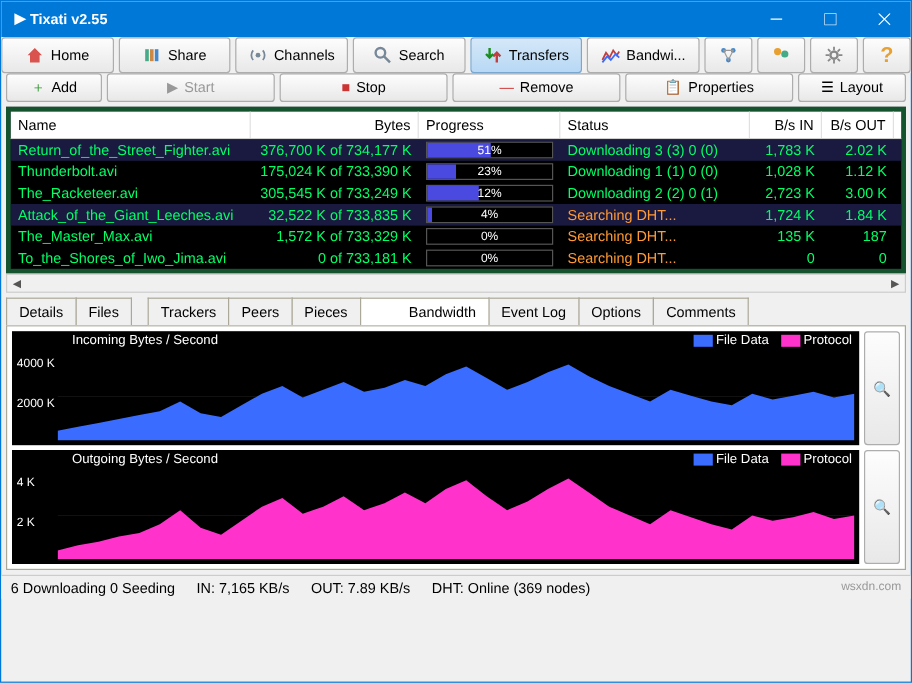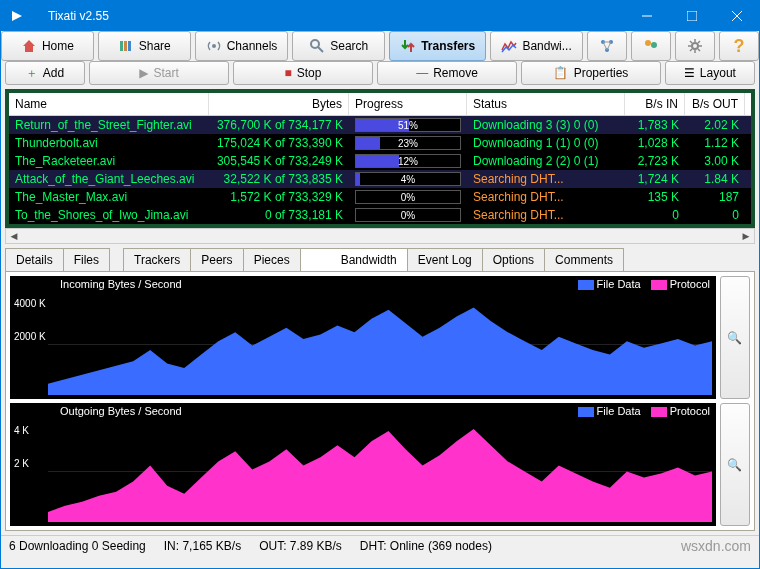--- a/index.html
+++ b/index.html
@@ -1,23 +1,23 @@
 <!DOCTYPE html>
 <html><head>
 <meta charset="utf-8">
 <style>
 * { margin: 0; padding: 0; box-sizing: border-box; font-family: "Segoe UI", Tahoma, sans-serif; font-size: 12px; }
 body { width: 760px; height: 569px; background: #f0f0f0; overflow: hidden; border: 1px solid #0078d7; }
 .titlebar { height: 30px; background: #0078d7; color: #fff; display: flex; align-items: center; padding-left: 8px; }
-.titlebar .title { flex: 1; display: flex; align-items: center; gap: 23px; }
+.titlebar .title { flex: 1; display: flex; align-items: center; gap: 0; font-weight: bold; }
 .winbtns { display: flex; }
 .winbtn { width: 45px; height: 30px; display: flex; align-items: center; justify-content: center; color: #fff; }
 .toolbar1 { display: flex; gap: 4px; padding: 0; background: #f0f0f0; }
 .tbtn { flex: 0 0 auto; display: flex; align-items: center; justify-content: center; gap: 5px; height: 30px; padding: 0 10px; border: 1px solid #adadad; background: linear-gradient(#fdfdfd,#e8e8e8); border-radius: 3px; cursor: pointer; }
-.tbtn.active { background: linear-gradient(#d5e8f8,#b8d8f5); border-color: #7aa7d0; font-weight: bold; }
+.tbtn.active { background: linear-gradient(#d5e8f8,#b8d8f5); border-color: #7aa7d0; }
 .tbtn.wide { flex: 1; }
 .icon { width: 16px; height: 16px; display: inline-flex; align-items: center; justify-content: center; }
 .toolbar2 { display: flex; gap: 4px; padding: 0 4px 4px; }
 .tbtn2 { flex: 1; display: flex; align-items: center; justify-content: center; gap: 5px; height: 24px; border: 1px solid #adadad; background: linear-gradient(#fdfdfd,#e8e8e8); border-radius: 3px; cursor: pointer; }
 .tbtn2.disabled { color: #999; }
 .grid { margin: 0 4px; border: 4px solid #14532d; background: #000; }
 .ghead { display: flex; background: #fff; border-bottom: 1px solid #d0d0d0; }
 .gcol { padding: 4px 6px; border-right: 1px solid #e0e0e0; text-align: left; overflow: hidden; white-space: nowrap; }
 .gcol.r { text-align: right; }
 .c-name { flex: 0 0 200px; }
@@ -33,29 +33,29 @@
 .progwrap { width: 100%; height: 14px; border: 1px solid #555; background: #000; position: relative; display: flex; align-items: center; justify-content: center; }
 .progbar { position: absolute; left: 0; top: 0; bottom: 0; background: #4a4ae0; }
 .progtxt { position: relative; color: #fff; font-size: 10px; }
 .scrollbar { height: 16px; margin: 0 4px 4px; background: #f0f0f0; border: 1px solid #ccc; display: flex; justify-content: space-between; }
 .scrollbtn { width: 16px; height: 14px; display: flex; align-items: center; justify-content: center; font-size: 9px; color: #555; }
 .tabs { display: flex; margin: 2px 4px 0; }
 .tab { padding: 4px 10px; border: 1px solid #aca899; border-bottom: none; background: #f0f0f0; margin-right: -1px; cursor: pointer; position: relative; }
 .tab.active { background: #fff; z-index: 1; padding-left: 40px; }
 .tabbody { margin: 0 4px 4px; border: 1px solid #aca899; background: #fff; padding: 4px; }
 .chartblock { display: flex; gap: 4px; margin-bottom: 4px; }
-.chart { flex: 1; background: #000; position: relative; height: 123px; }
+.chart { flex: 1; background: #000; position: relative; height: 95px; }
 .ctitle { position: absolute; top: 2px; left: 50px; color: #fff; font-size: 11px; }
 .legend { position: absolute; top: 2px; right: 6px; display: flex; gap: 10px; align-items: center; }
 .legend span { color: #fff; font-size: 11px; }
 .lsw { width: 16px; height: 10px; display: inline-block; margin-right: 3px; vertical-align: middle; }
 .ylabel { position: absolute; left: 4px; color: #fff; font-size: 10px; }
 .zoombtn { width: 30px; background: linear-gradient(#fdfdfd,#e8e8e8); border: 1px solid #adadad; border-radius: 3px; display: flex; align-items: center; justify-content: center; cursor: pointer; }
 .statusbar { height: 20px; display: flex; align-items: center; padding: 0 8px; gap: 18px; border-top: 1px solid #ccc; font-size: 11px; background: #f0f0f0; }
-.statusbar .right { margin-left: auto; color: #999; font-size: 14px; }
+.statusbar .right { margin-left: auto; color: #999; font-size: 10px; }
 svg.area { position: absolute; left: 38px; right: 4px; top: 18px; bottom: 4px; width: calc(100% - 42px); height: calc(100% - 22px); }
 </style>
 </head>
 <body>
 
 <div class="titlebar">
   <div class="title">
     <span class="icon">
       <svg width="14" height="14" viewBox="0 0 14 14">
           <path d="M2 2 L12 7 L2 12 Z" fill="#fff"></path>

